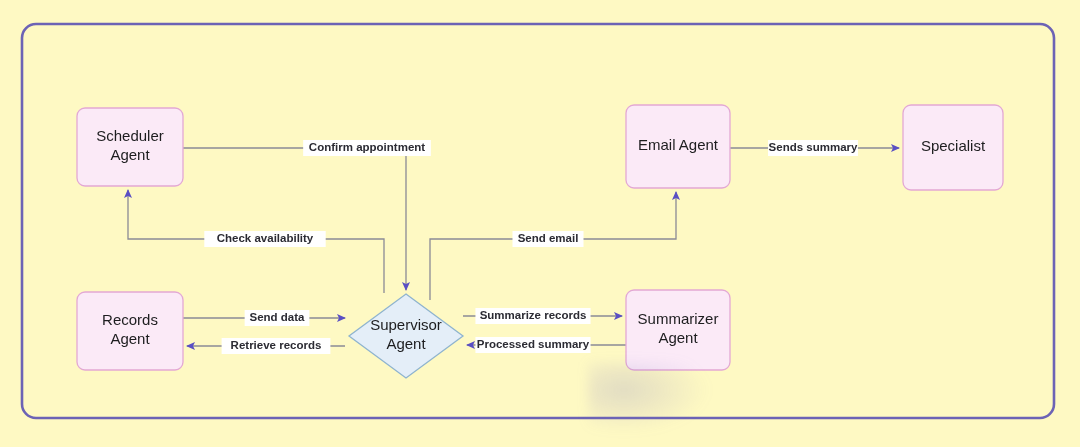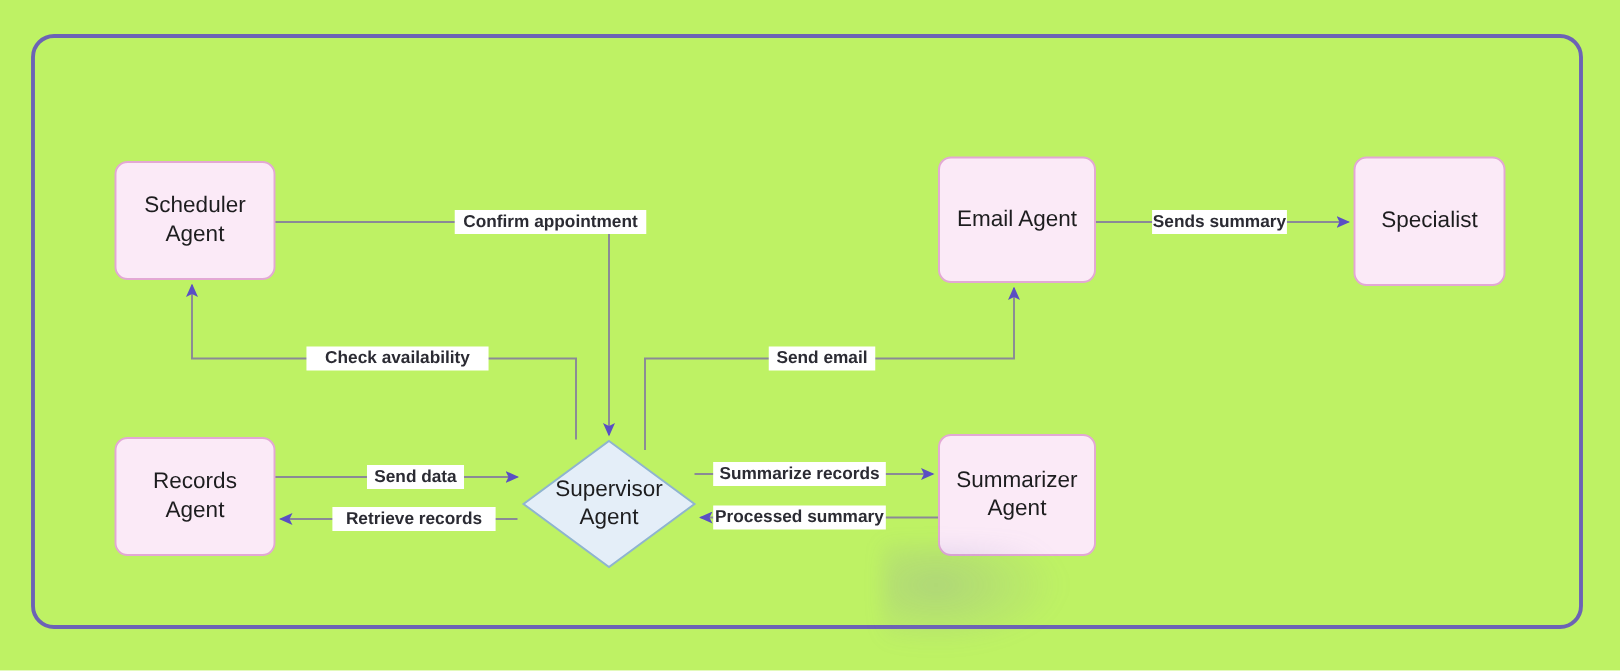--- a/index.html
+++ b/index.html
@@ -57,21 +57,21 @@
     width: 120px;
     height: 70px;
     background: radial-gradient(ellipse at 30% 40%, rgba(123,116,196,0.22) 0%, rgba(123,116,196,0.10) 38%, rgba(255,255,255,0) 72%);
     filter: blur(6px);
     pointer-events: none;
   }
 </style>
 </head>
 <body>
 
-<div id="canvas" style="background: #bef264;">
+<div id="canvas" style="background: #fef9c3;">
   <svg id="diagram" viewBox="0 0 1080 447">
     <defs>
       <marker id="arrowhead" markerWidth="9" markerHeight="8" refX="8" refY="4" orient="auto" markerUnits="userSpaceOnUse">
         <path d="M 0 0 L 9 4 L 0 8 L 2 4 Z" fill="#5a4fc4"></path>
       </marker>
     </defs>
 
     <rect id="frame-rect" class="frame" x="22" y="24" width="1032" height="394" rx="14" ry="14" stroke="#6c63b5"></rect>
 
     <g id="edges-layer">

